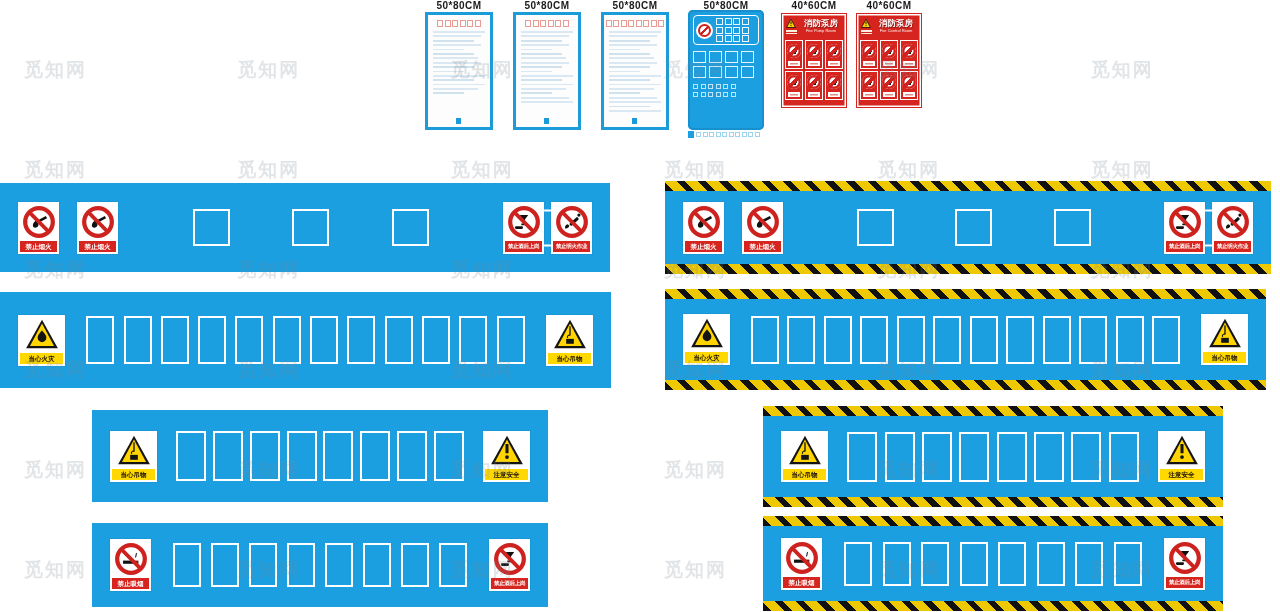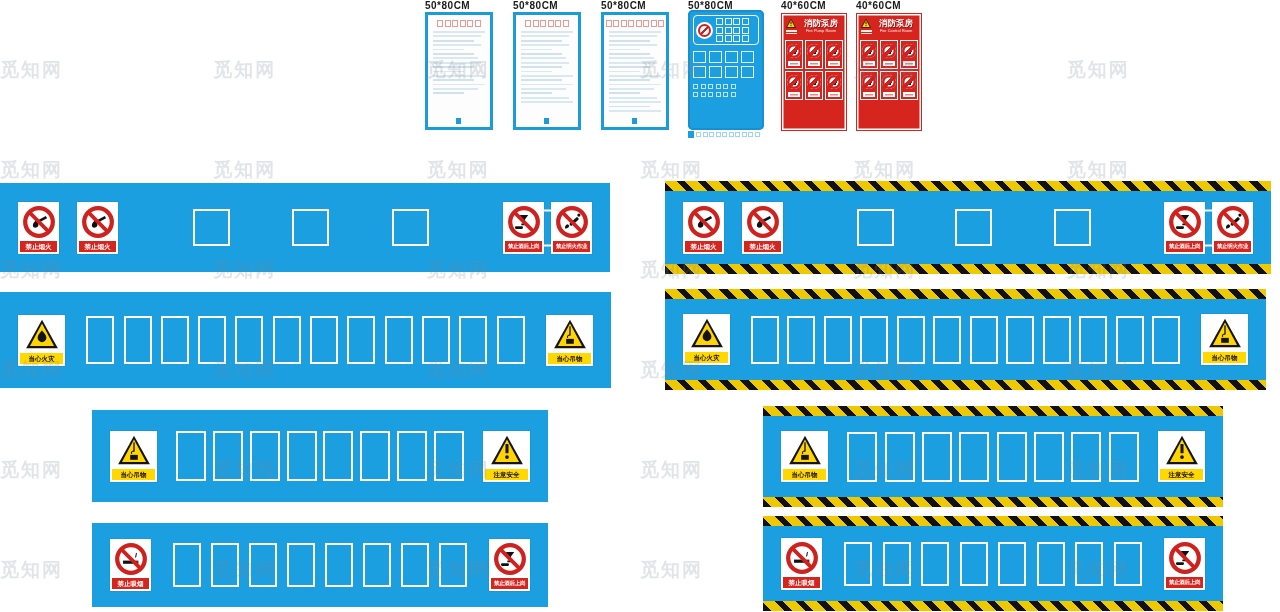--- a/index.html
+++ b/index.html
@@ -3,25 +3,25 @@
 <meta charset="utf-8">
 <style>
   html,body{margin:0;padding:0;background:#fff;}
   .canvas{position:relative;width:1280px;height:612px;overflow:hidden;background:#fff;
           font-family:"Liberation Sans","DejaVu Sans",sans-serif;}
 
   
   .wm-layer{position:absolute;inset:0;display:grid;grid-template-columns:repeat(6,1fr);
             grid-auto-rows:100px;pointer-events:none;z-index:40;padding-top:20px;box-sizing:border-box;}
   .wm{color:rgba(125,138,150,.22);font-size:19px;font-weight:bold;letter-spacing:2px;
-      display:flex;align-items:center;}
+      display:flex;align-items:center;padding-left:24px;}
 
   
   .dim{position:absolute;top:0;height:11px;font-size:10px;font-weight:bold;color:#1a1a1a;
-       letter-spacing:.5px;}
+       text-align:center;letter-spacing:.5px;}
 
   
   .doc-panel{position:absolute;width:68px;height:118px;background:#fdfdfd;border:3px solid #1b9cd8;
              box-sizing:border-box;}
   .doc-title{display:flex;justify-content:center;gap:1.5px;margin-top:5px;}
   .tbox{width:6px;height:7px;border:1px solid #e89a93;box-sizing:border-box;}
   .doc-lines{margin-top:4px;padding:0 5px;display:flex;flex-direction:column;gap:2.6px;}
   .dline{height:1.8px;background:#d9e8f2;width:100%;}
   .dline:nth-child(2n){width:92%;}
   .dline:nth-child(3n){width:78%;background:#cfe2ee;}
@@ -42,21 +42,21 @@
   .bp-mid{margin-top:6px;display:flex;flex-wrap:wrap;gap:3px;}
   .bp-msq{width:13px;height:12px;border:1.5px solid #e6f4fb;box-sizing:border-box;}
   .bp-small{margin-top:6px;display:flex;flex-wrap:wrap;gap:2.5px;width:46px;}
   .bp-ssq{width:5px;height:5px;border:1px solid #bfe4f5;box-sizing:border-box;}
   .bp-caption{position:absolute;display:flex;gap:2px;align-items:center;}
   .bp-cap-lead{width:6px;height:7px;background:#1b9fe0;flex:none;}
   .bp-cap-boxes{display:flex;gap:1.5px;}
   .bp-csq{width:5px;height:5px;border:1px solid #9ed4ee;box-sizing:border-box;}
 
   
-  .red-panel{position:absolute;width:66px;height:118px;background:#d6251f;box-sizing:border-box;
+  .red-panel{position:absolute;width:66px;height:95px;background:#d6251f;box-sizing:border-box;
              box-shadow:inset 0 0 0 1px #d6251f, inset 0 0 0 2.5px #fff;padding:5px 4px 4px;}
   .rp-head{display:flex;align-items:flex-start;gap:2px;height:19px;}
   .rp-tri{display:flex;flex-direction:column;align-items:center;gap:1px;flex:none;}
   .rp-tri svg{width:12px;height:11px;display:block;}
   .rp-tri i{width:11px;height:1.5px;background:#ffeedd;display:block;}
   .rp-titles{flex:1;min-width:0;}
   .rp-title{font-size:8.5px;font-weight:bold;color:#fff;line-height:10px;white-space:nowrap;
             text-shadow:.5px .5px 0 #7e0f0c;text-align:center;}
   .rp-sub{font-size:4px;color:#ffeeee;text-align:center;line-height:5px;white-space:nowrap;overflow:hidden;}
   .rp-grid{margin-top:3px;display:grid;grid-template-columns:repeat(3,1fr);gap:2px;}

